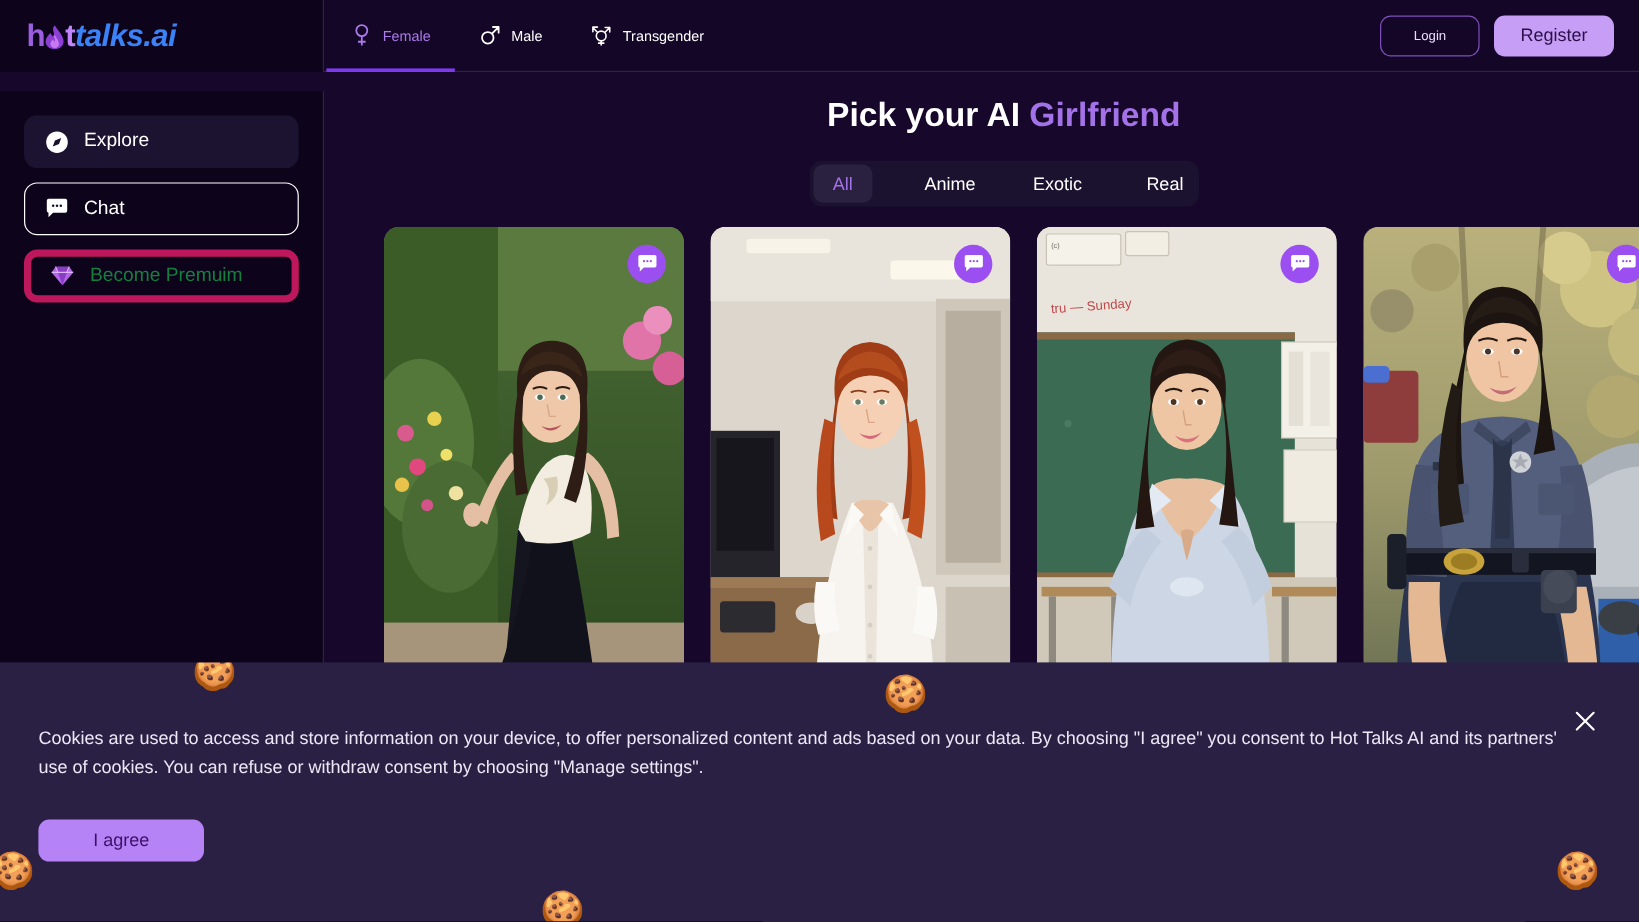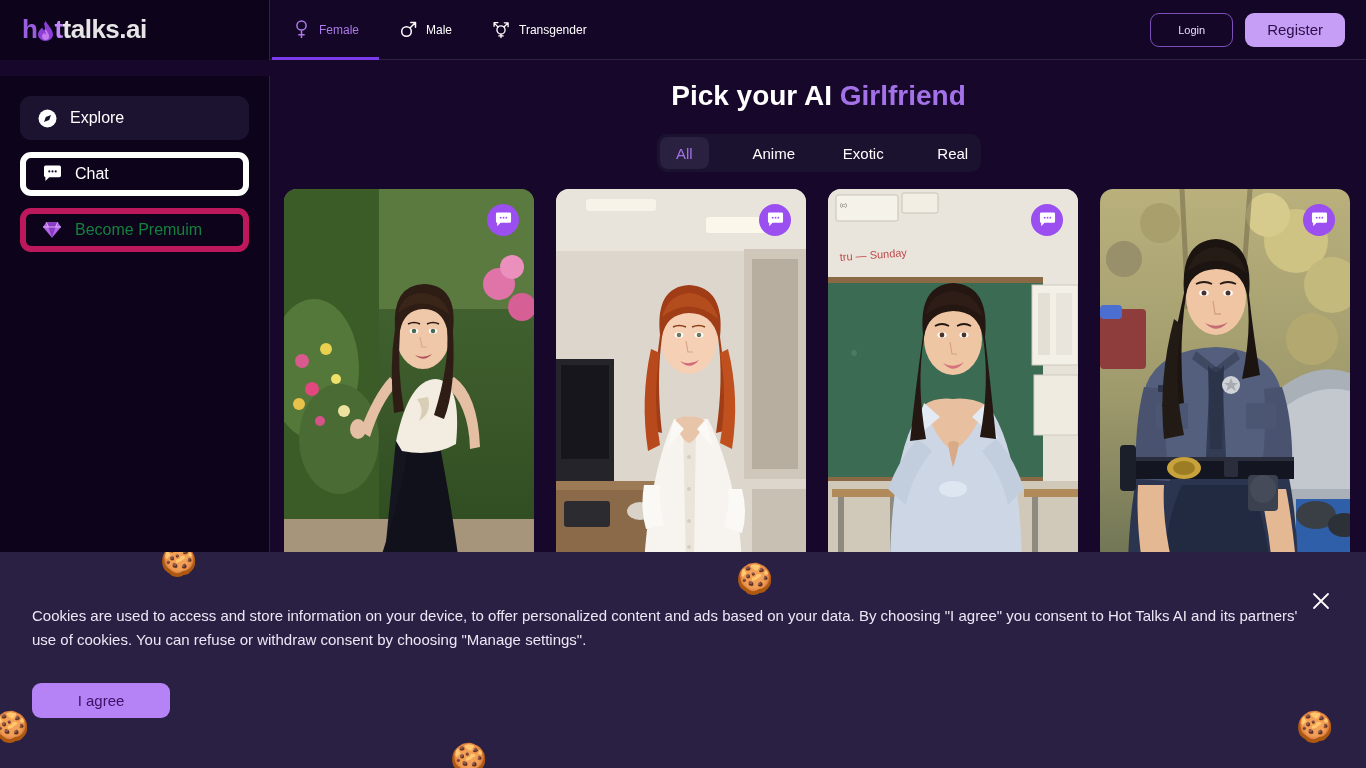--- a/index.html
+++ b/index.html
@@ -29,21 +29,21 @@
     border-right: 1px solid #2c2340;
   }
   .logo-text {
     font-size: 26px; font-weight: 700; letter-spacing: -0.5px;
     display: flex; align-items: center;
   }
   .logo-h { color: #9a5ede; }
   .logo-flame { display: inline-block; position: relative; width: 17px; height: 26px; }
   .logo-flame svg { position: absolute; top: 4px; left: 0; }
   .logo-t { color: #c084fc; }
-  .logo-rest { color: #e5e5e5; }
+  .logo-rest { color: #3b82f6; font-style: italic; }
 
   .nav { display: flex; align-items: center; height: 60px; margin-left: 2px; }
   .nav-item {
     position: relative;
     height: 60px;
     display: flex; align-items: center; gap: 9px;
     padding: 0 20px;
     font-size: 12px;
     color: #ffffff;
     cursor: pointer;
@@ -92,33 +92,34 @@
     height: 44px;
     display: flex; align-items: center; gap: 13px;
     padding: 0 16px;
     border-radius: 11px;
     font-size: 16px;
     color: #ffffff;
     cursor: pointer;
     margin-bottom: 12px;
   }
   .side-item.filled { background: #1c1330; border: 1px solid transparent; }
-  .side-item.outline { background: transparent; border: 6px solid #ffffff; }
+  .side-item.outline { background: transparent; border: 1px solid #ffffff; }
   .side-item.premium {
     background: transparent;
     border: 6px solid #be185d;
     color: #15803d;
   }
   .side-icon { display: flex; align-items: center; justify-content: center; width: 20px; height: 20px; flex: 0 0 20px; }
 
   
   .main {
     position: absolute; top: 60px; left: 271px;
     width: 1095px; height: 708px;
     overflow: hidden;
+    padding-left: 36px;
   }
   .page-title {
     text-align: center;
     margin-top: 20px;
     font-size: 28px; font-weight: 700;
     color: #ffffff;
   }
   .page-title .accent { color: #a472e8; }
 
   .filters {

